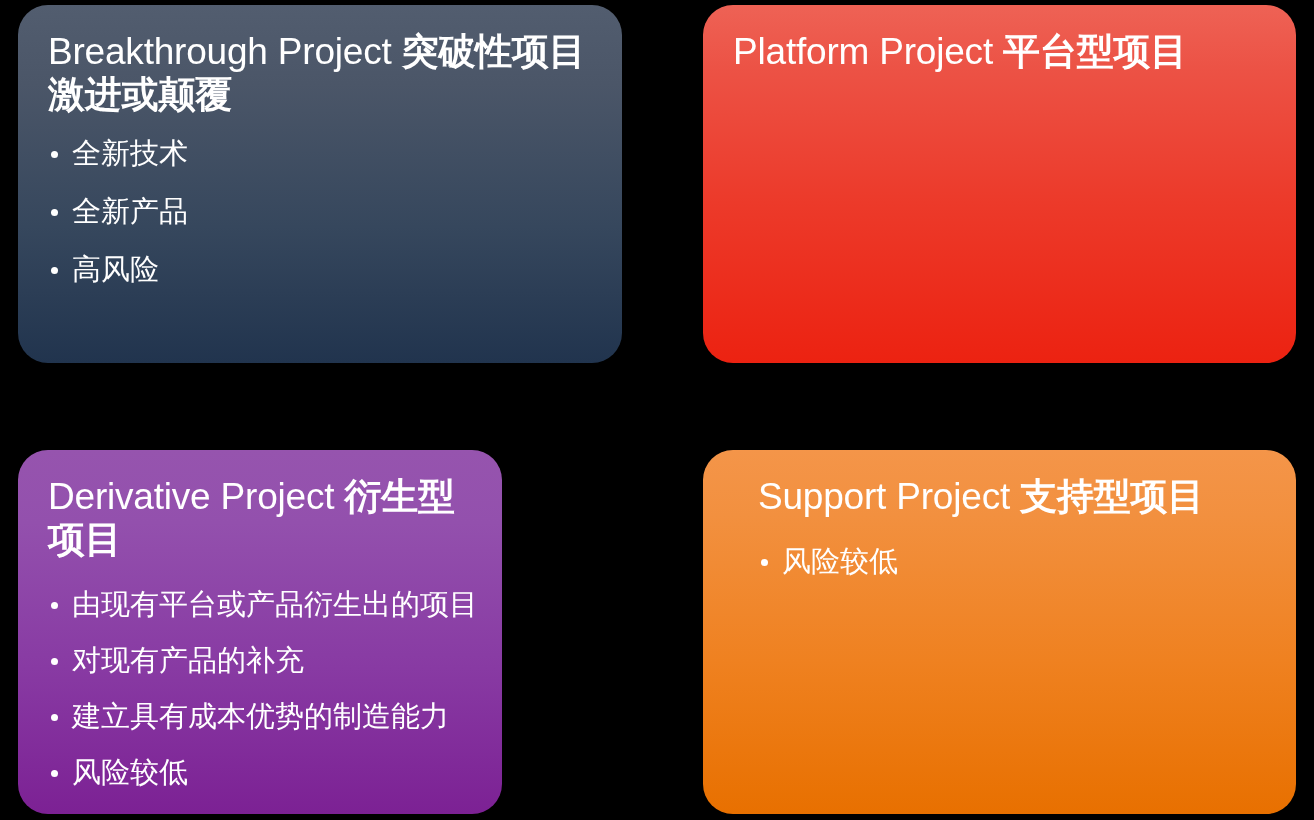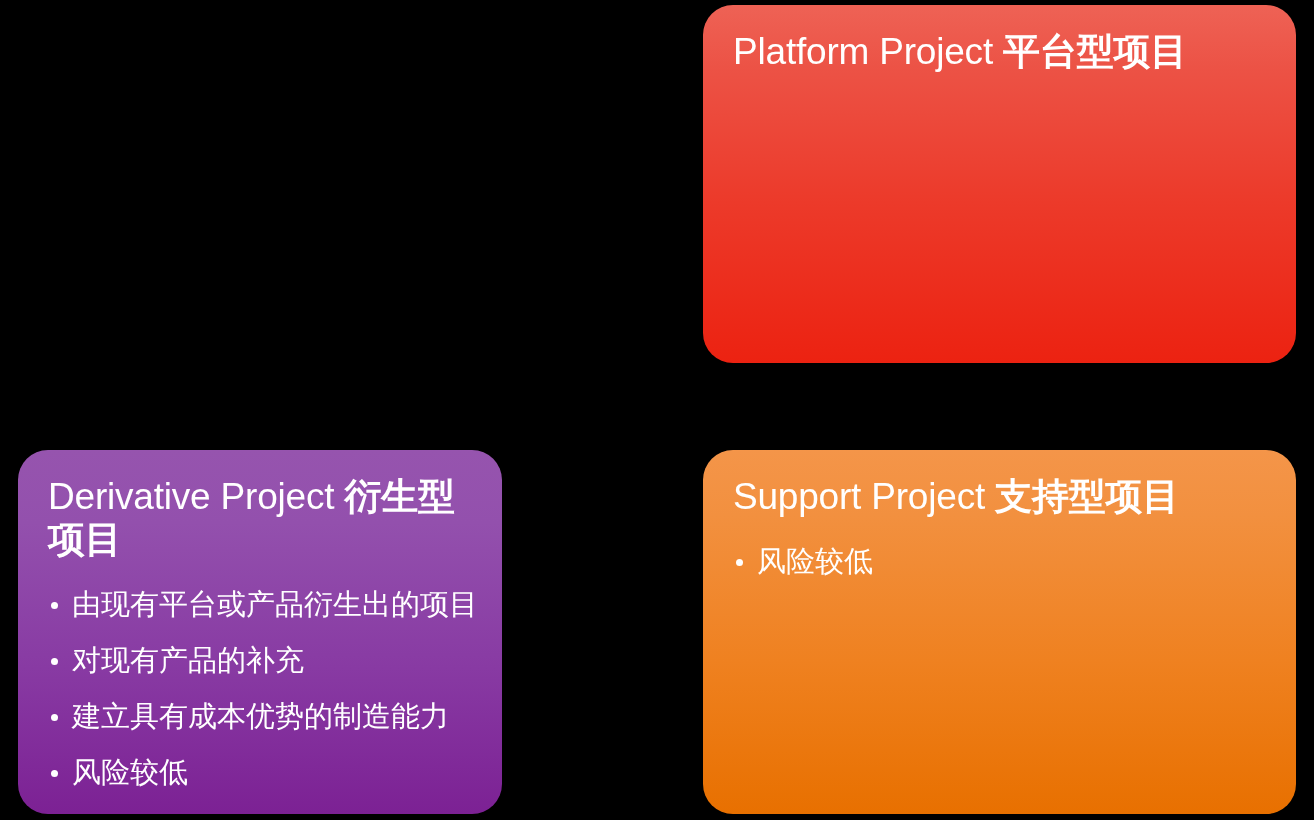--- a/index.html
+++ b/index.html
@@ -48,20 +48,21 @@
     left: 18px;
     top: 450px;
     width: 484px;
     height: 364px;
   }
   .card--support {
     left: 703px;
     top: 450px;
     width: 593px;
     height: 364px;
+    padding-left: 25px;
   }
 
   
   .card--breakthrough { background: linear-gradient(180deg, #525d6f 0%, #4b5668 22%, #36475d 62%, #21344e 100%); }
   .card--platform     { background: linear-gradient(180deg, #ee6255 0%, #ec5245 18%, #ec3a2a 55%, #ec2211 100%); }
   .card--derivative   { background: linear-gradient(180deg, #9654ae 0%, #9350ad 20%, #883aa3 60%, #7c2194 100%); }
   .card--support      { background: linear-gradient(180deg, #f49549 0%, #f2903f 18%, #ef8120 58%, #e87000 100%); }
 
   .card-inner {
     padding: 26px 30px 20px 30px;
@@ -119,20 +120,30 @@
   .card--derivative .bullet { margin-bottom: 27px; }
 
   .card--support .card-title { margin-bottom: 28px; }
   .card--support .bullet { margin-bottom: 27px; }
 </style>
 </head>
 <body>
 
 <div class="matrix">
 
+  <div class="card card--breakthrough">
+    <div class="card-inner">
+      <h2 class="card-title"><span>Breakthrough Project </span><span class="cn">突破性项目 激进或颠覆</span></h2>
+      <ul class="bullets">
+        <li class="bullet">全新技术</li>
+        <li class="bullet">全新产品</li>
+        <li class="bullet">高风险</li>
+      </ul>
+    </div>
+  </div>
 
   <div class="card card--platform">
     <div class="card-inner">
       <h2 class="card-title"><span>Platform Project </span><span class="cn">平台型项目</span></h2>
     </div>
   </div>
 
   <div class="card card--derivative">
     <div class="card-inner">
       <h2 class="card-title"><span>Derivative Project </span><span class="cn">衍生型项目</span></h2>

